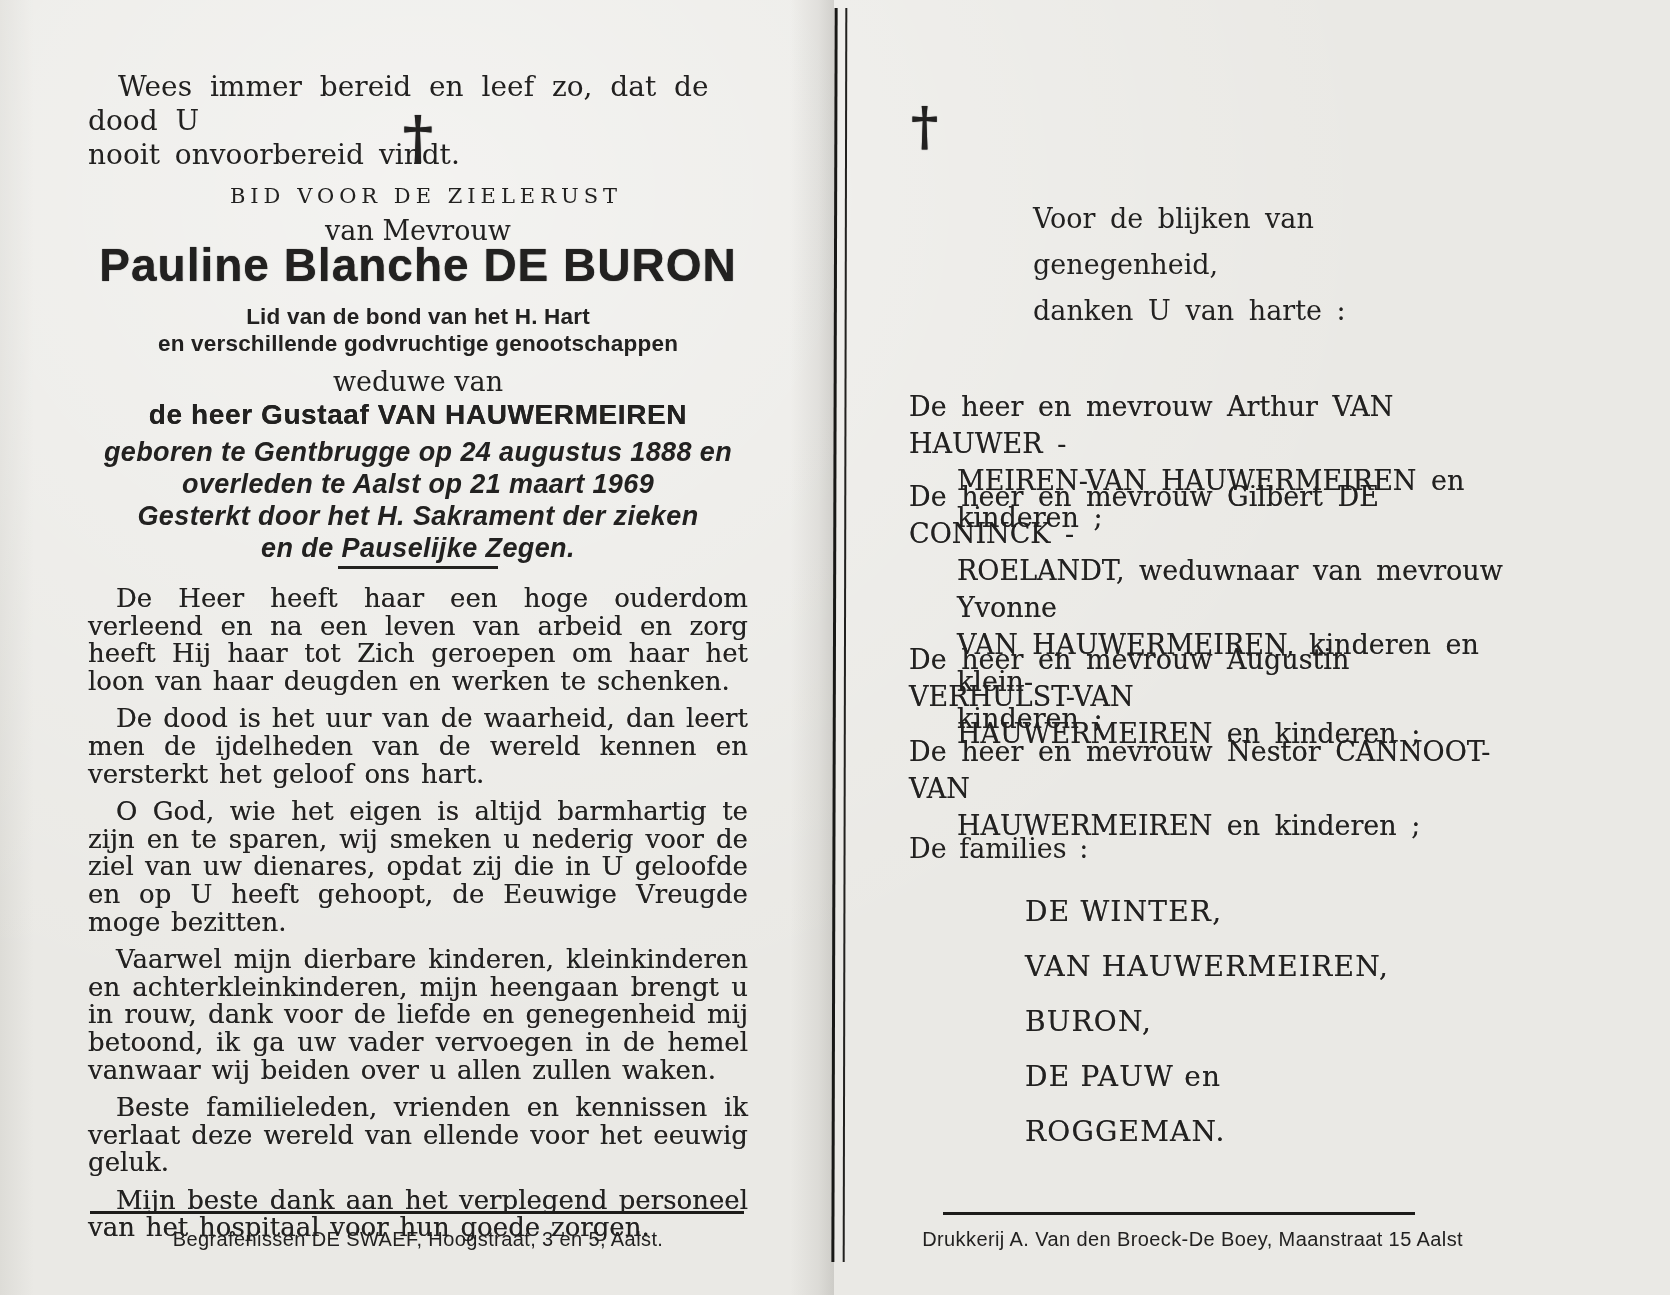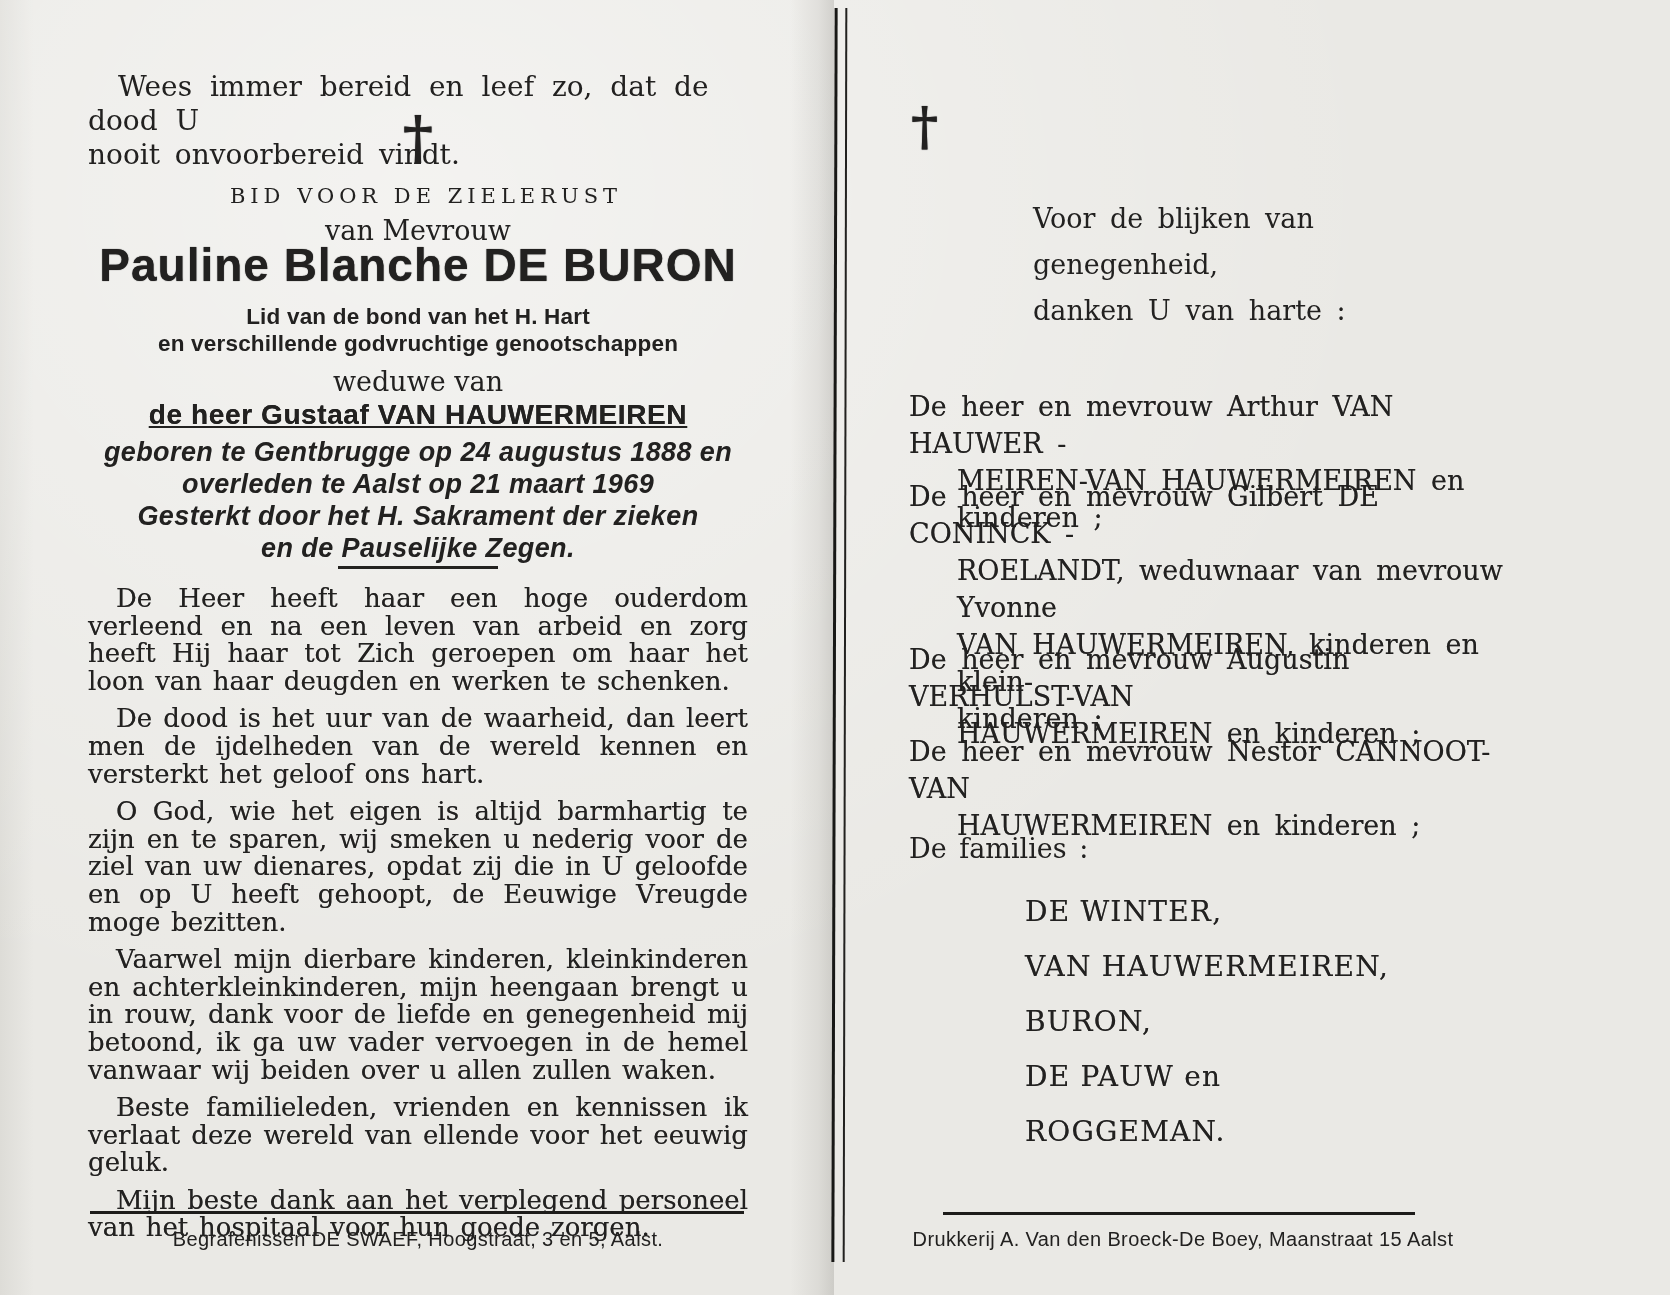--- a/index.html
+++ b/index.html
@@ -31,21 +31,21 @@
   .epigraph .l2{display:block;}
   .cross{font-size:58px;line-height:1;font-weight:bold;text-shadow:0 0 1px #333;}
   .cross-left{top:108px;}
   .prayer-heading{top:176px;font-size:21px;letter-spacing:5px;font-weight:normal;margin:8px;}
   .salutation{top:215px;font-size:27px;}
   .deceased-name{top:238px;font-family:"Liberation Sans", sans-serif;font-size:46px;font-weight:bold;letter-spacing:1px;margin:0;text-shadow:0 0 1px #2a2a2a;}
   .membership{font-family:"Liberation Sans", sans-serif;font-weight:bold;font-size:22.5px;letter-spacing:.2px;}
   .membership-1{top:304px;}
   .membership-2{top:331px;}
   .widow-label{top:366px;font-size:27px;}
-  .husband-name{top:399px;font-family:"Liberation Sans", sans-serif;font-size:28px;font-weight:bold;letter-spacing:.6px;text-shadow:0 0 .6px #2a2a2a;text-decoration:underline;}
+  .husband-name{top:399px;font-family:"Liberation Sans", sans-serif;font-size:28px;font-weight:bold;letter-spacing:.6px;text-shadow:0 0 .6px #2a2a2a;}
   .dates{top:436px;font-family:"Liberation Sans", sans-serif;font-style:italic;font-weight:600;font-size:27px;line-height:32px;letter-spacing:.4px;}
   .dates span{display:block;}
   .divider{top:566px;left:250px;width:160px;border-top:3px solid #23221f;}
   .body-copy{top:585px;font-size:26px;line-height:27.6px;text-align:justify;word-spacing:2.5px;}
   .body-copy p{margin:0 0 10px 0;text-indent:28px;text-shadow:0 0 .5px rgba(25,25,25,.55);}
   .footer-rule-left{top:1211px;left:2px;width:654px;border-top:3px solid #1d1c1a;}
   .footer-text{font-family:"Liberation Sans", sans-serif;font-weight:normal;font-size:20px;letter-spacing:.4px;}
   .footer-left{top:1228px;}
 
   
@@ -55,21 +55,21 @@
   .ack{font-size:27px;line-height:37px;word-spacing:6px;width:620px;left:6px;text-shadow:0 0 .5px rgba(25,25,25,.5);}
   .ack .cont{padding-left:48px;}
   .ack-1{top:388px;}
   .ack-2{top:478px;}
   .ack-3{top:641px;}
   .ack-4{top:733px;}
   .families-label{top:833px;left:6px;font-size:27px;word-spacing:4px;}
   .family-names{top:884px;left:122px;font-size:28px;line-height:55px;letter-spacing:1.2px;}
   .family-names div{text-shadow:0 0 .5px rgba(25,25,25,.5);}
   .footer-rule-right{top:1212px;left:40px;width:472px;border-top:3px solid #1d1c1a;}
-  .footer-right{top:1228px;left:0;width:560px;}
+  .footer-right{top:1228px;left:0;width:560px;text-align:right;}
 </style>
 </head>
 <body>
 
 <div class="fold-shadow"></div>
 <div class="fold-line-a"></div>
 <div class="fold-line-b"></div>
 
 <div class="page page-left">
 

